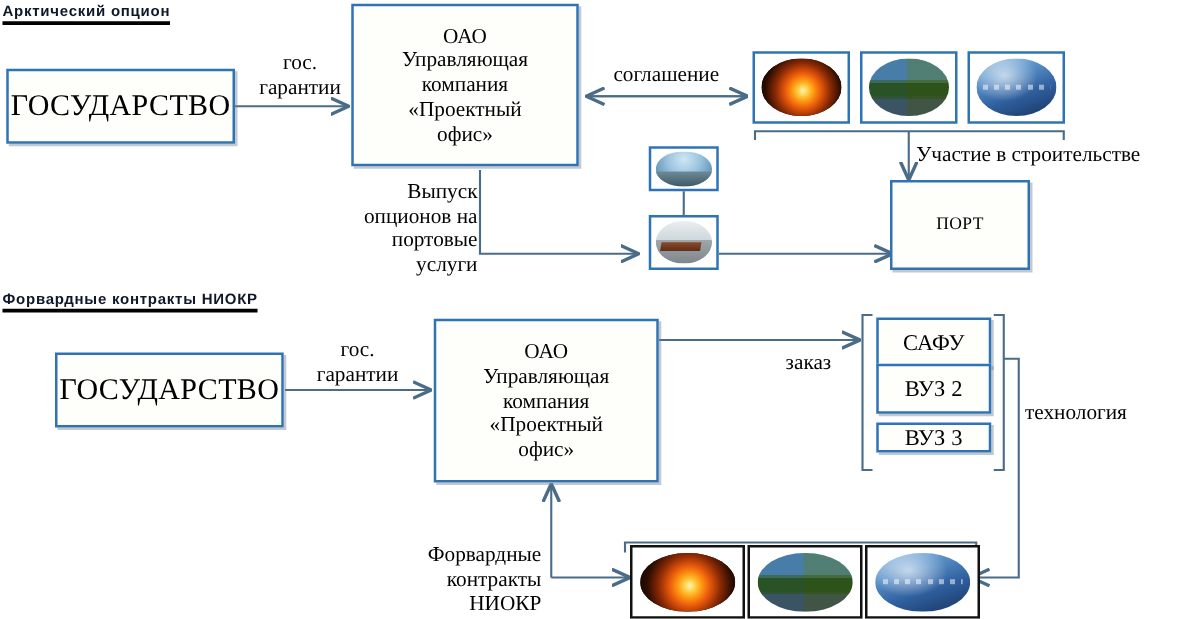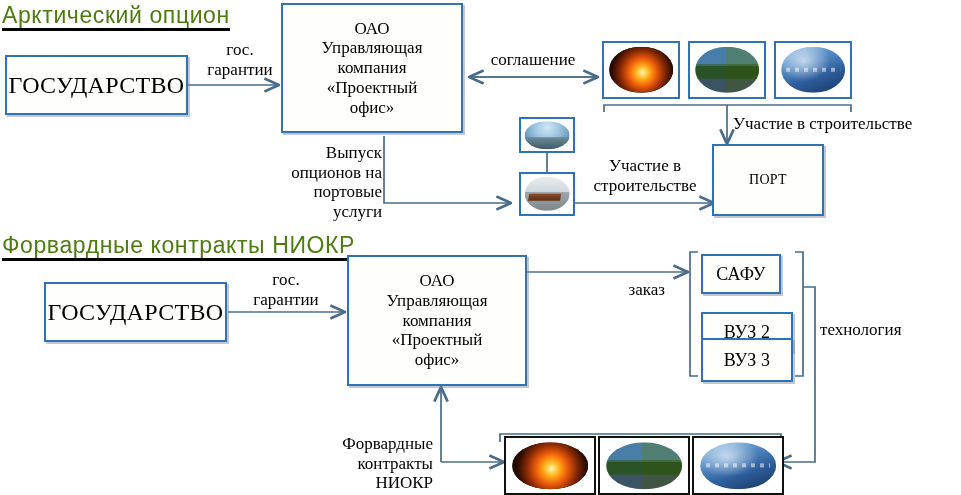--- a/index.html
+++ b/index.html
@@ -10,24 +10,24 @@
     color:#000;
     position:relative;
     overflow:hidden;
   }
   #stage{position:relative;width:961px;height:495px;}
 
   
   .heading{
     position:absolute;
     font-family:"Liberation Sans", sans-serif;
-    font-weight:normal;
-    font-size:23px;
+    font-weight:bold;
+    font-size:12px;
     letter-spacing:0.6px;
-    color:#4d7c0f;
+    color:#0f172a;
     border-bottom:3px solid #000;
     padding-bottom:1px;
     white-space:nowrap;
     line-height:1.05;
   }
 
   
   .box{
     position:absolute;
     box-sizing:border-box;
@@ -221,22 +221,20 @@
     <div class="disc">
         <div class="art-port"></div>
       </div>
   </div>
   <div class="thumb" style="left:519px;top:172px;width:56px;height:44px;">
     <div class="disc">
         <div class="art-ship"></div>
       </div>
   </div>
 
-  <div class="lbl c" style="left:578px;top:156px;width:134px;">Участие в
-строительстве</div>
 
   <div class="box box-port" style="left:712px;top:144px;width:112px;height:72px;">
     <span>ПОРТ</span>
   </div>
 
   <div class="heading" style="left:2px;top:233px;">Форвардные контракты НИОКР</div>
 
   <div class="box box-state" style="left:44px;top:282px;width:183px;height:60px;">
     <span>ГОСУДАРСТВО</span>
   </div>
@@ -247,27 +245,27 @@
   <div class="box box-oao" style="left:347px;top:255px;width:180px;height:131px;">
     <span style="white-space:pre-line;">ОАО
 Управляющая
 компания
 «Проектный
 офис»</span>
   </div>
 
   <div class="lbl c" style="left:545px;top:280px;width:120px;text-align:right;">заказ</div>
 
-  <div class="box box-vuz" style="left:701px;top:254px;width:80px;height:40px;">
+  <div class="box box-vuz" style="left:701px;top:254px;width:92px;height:40px;">
     <span>САФУ</span>
   </div>
-  <div class="box box-vuz" style="left:701px;top:312px;width:92px;height:40px;">
+  <div class="box box-vuz" style="left:701px;top:291px;width:92px;height:40px;">
     <span>ВУЗ 2</span>
   </div>
-  <div class="box box-vuz" style="left:701px;top:338px;width:92px;height:44px;">
+  <div class="box box-vuz" style="left:701px;top:338px;width:92px;height:24px;">
     <span>ВУЗ 3</span>
   </div>
 
   <div class="lbl l" style="left:820px;top:320px;width:140px;">технология</div>
 
   <div class="lbl r" style="left:295px;top:398px;width:138px;margin-top:36px;">Форвардные
 контракты
 НИОКР</div>
 
   <div class="thumb dark" style="left:504px;top:436px;width:92px;height:59px;">

